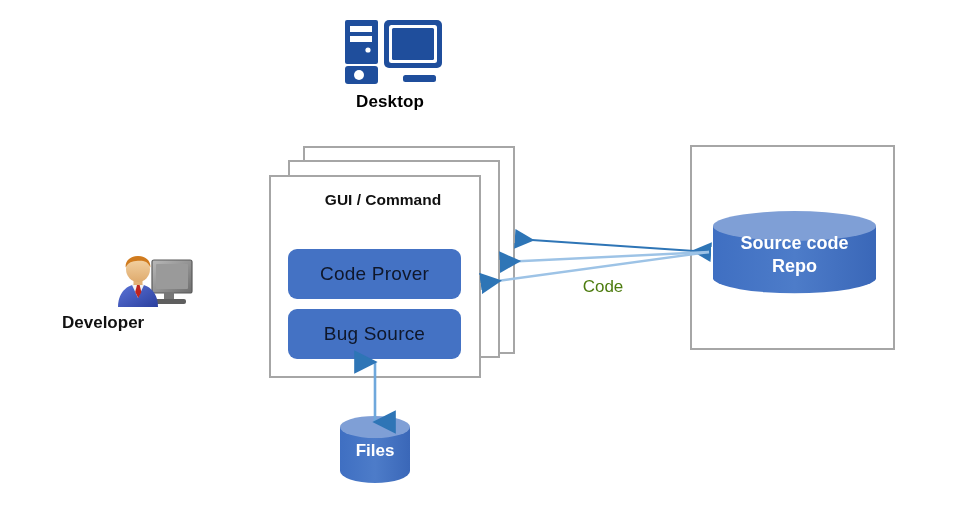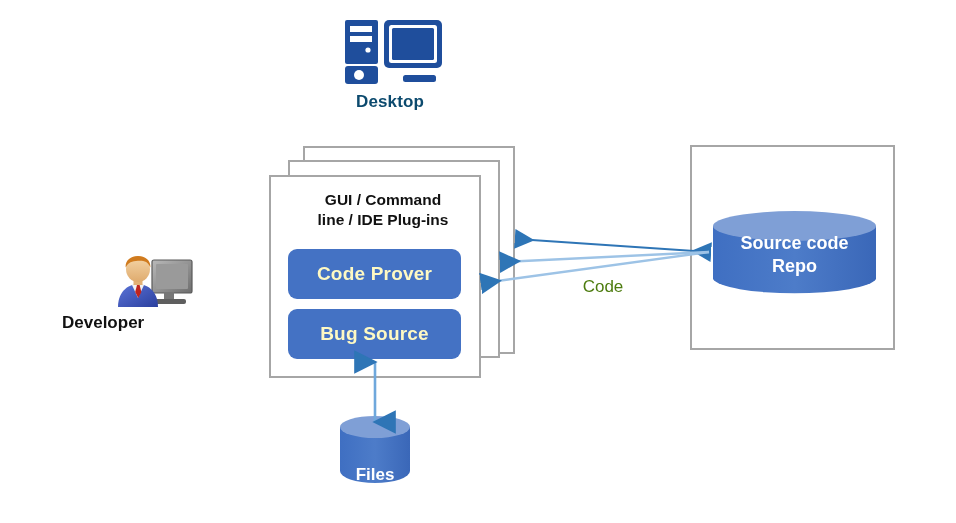--- a/index.html
+++ b/index.html
@@ -23,21 +23,21 @@
 
   
   #desktop-icon {
     left: 337px; top: 18px; width: 110px; height: 68px;
   }
   #desktop-label {
     left: 305px; top: 92px; width: 170px;
     text-align: center;
     font-size: 17px;
     font-weight: bold;
-    color: #0c4a6e;
+    color: #000000;
     letter-spacing: 0.1px;
   }
 
   
   #developer-icon {
     left: 104px; top: 246px; width: 90px; height: 62px;
   }
   #developer-label {
     left: 62px; top: 313px; width: 175px;
     text-align: left;
@@ -62,23 +62,23 @@
     font-size: 15.5px;
     line-height: 20px;
     font-weight: bold;
     color: #111111;
     padding-left: 8px;
   }
 
   .tool-button {
     background: #4472c4;
     border-radius: 9px;
-    color: #fef9c3;
+    color: #0f172a;
     font-size: 19px;
-    font-weight: bold;
+    font-weight: normal;
     display: flex;
     align-items: center;
     justify-content: center;
     box-sizing: border-box;
     letter-spacing: 0.2px;
   }
   #btn-code-prover { left: 288px; top: 249px; width: 173px; height: 50px; }
   #btn-bug-finder  { left: 288px; top: 309px; width: 173px; height: 50px; }
 
   
@@ -95,21 +95,21 @@
     left: 0; right: 0;
     text-align: center;
     color: #ffffff;
     font-weight: bold;
     z-index: 4;
     pointer-events: none;
   }
   #repo-cyl { left: 712px; top: 210px; width: 165px; height: 85px; }
   #repo-cyl .cylinder-label { top: 22px; font-size: 18px; line-height: 23px; }
   #files-cyl { left: 339px; top: 415px; width: 72px; height: 70px; }
-  #files-cyl .cylinder-label { top: 26px; font-size: 17px; margin-top: 24px; }
+  #files-cyl .cylinder-label { top: 26px; font-size: 17px; }
 
   
   #arrow-layer {
     left: 0; top: 0; width: 956px; height: 523px;
     pointer-events: none;
   }
 
   
   #checkins-label {
     left: 538px; top: 275px; width: 130px;
@@ -183,21 +183,20 @@
     </svg>
   </div>
   <div class="abs" id="developer-label">Developer</div>
 
   <div class="abs stack-sheet" id="sheet-back"></div>
   <div class="abs stack-sheet" id="sheet-mid"></div>
   <div class="abs stack-sheet" id="sheet-front"></div>
 
   <div class="abs" id="panel-title">
     <div>GUI / Command</div>
-    <div>line / IDE Plug-ins</div>
   </div>
 
   <div class="abs tool-button" id="btn-code-prover">Code Prover</div>
   <div class="abs tool-button" id="btn-bug-finder">Bug Source</div>
 
   <div class="abs" id="repo-box"></div>
 
   <div class="abs" id="repo-cyl">
     <svg width="165" height="85" viewBox="0 0 165 85" xmlns="http://www.w3.org/2000/svg">
       <defs>

